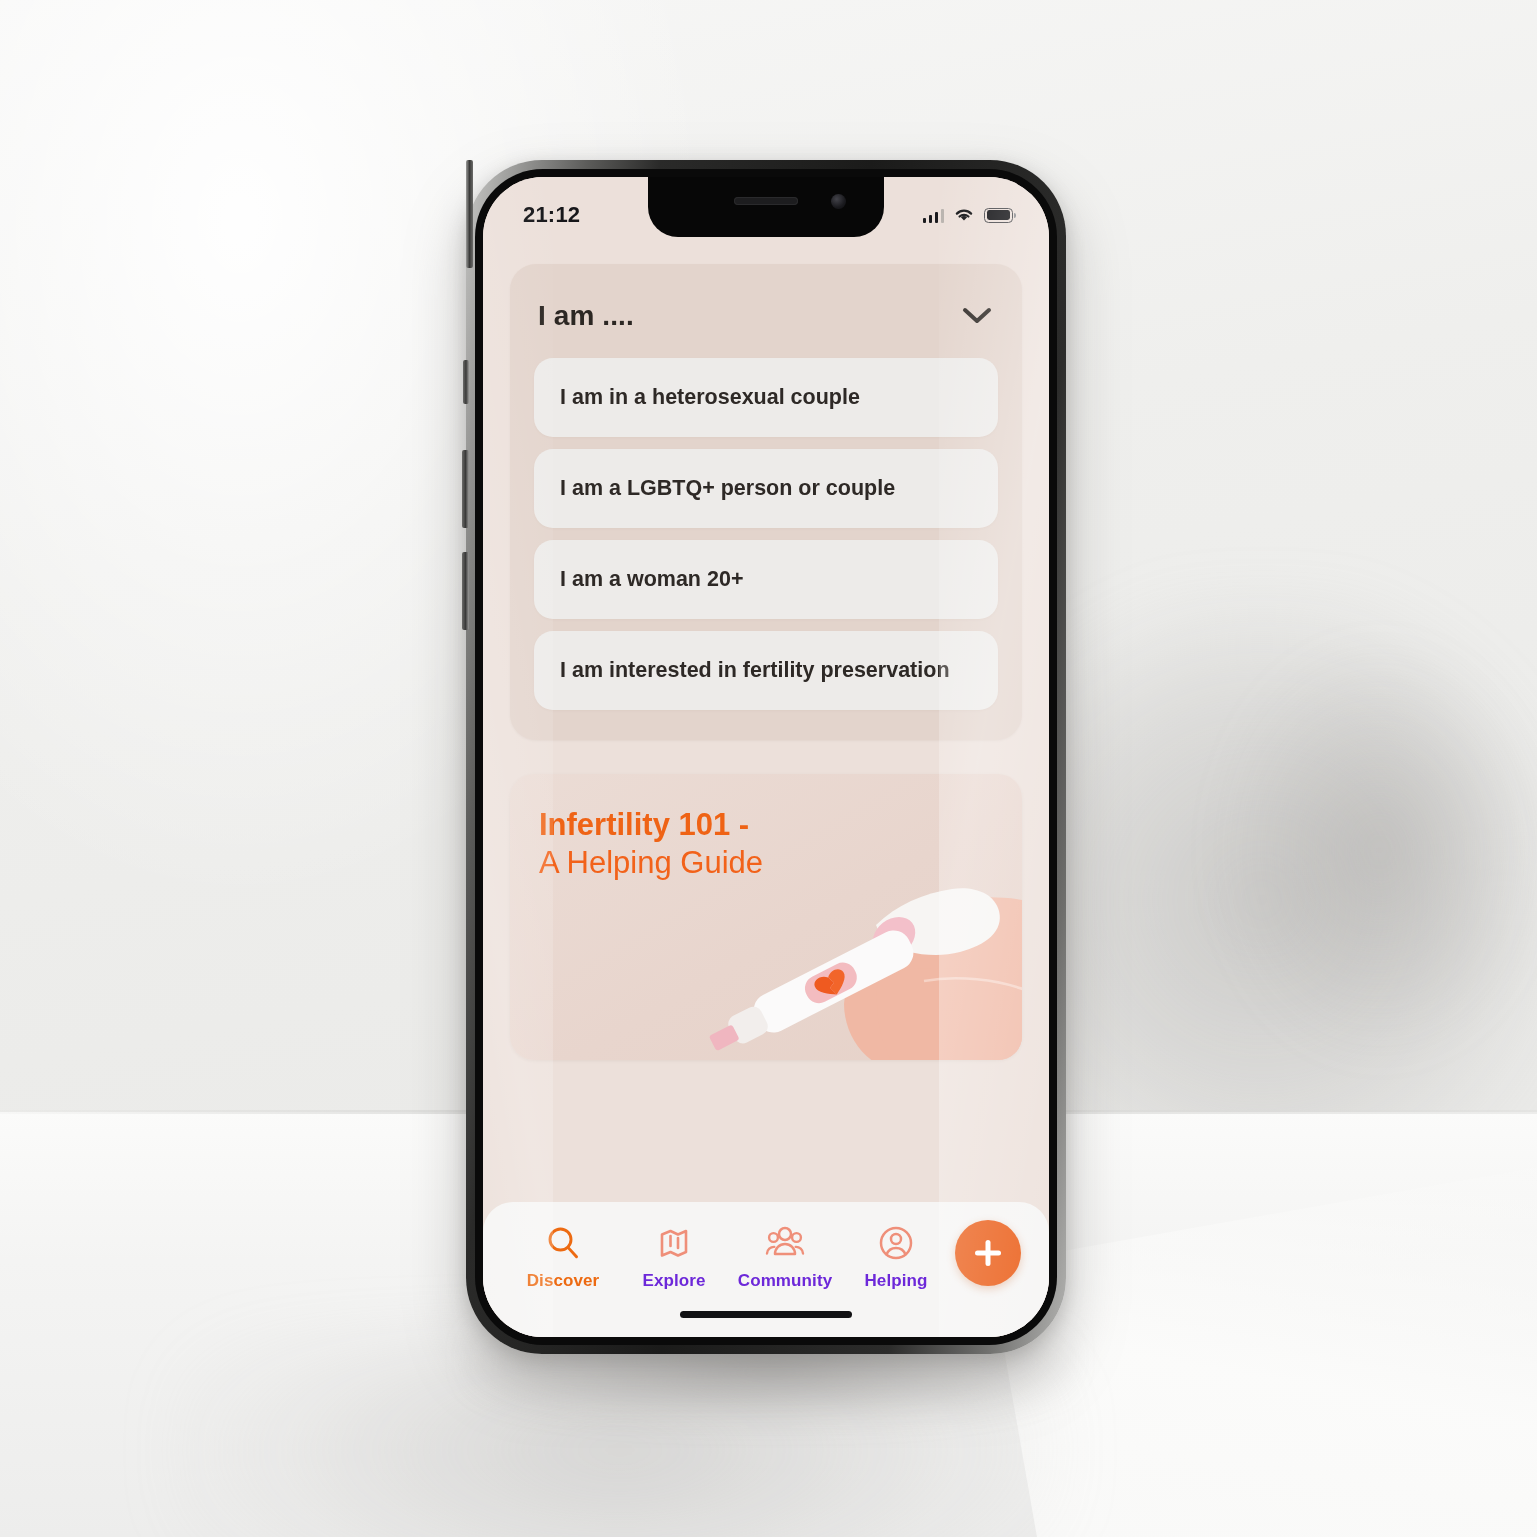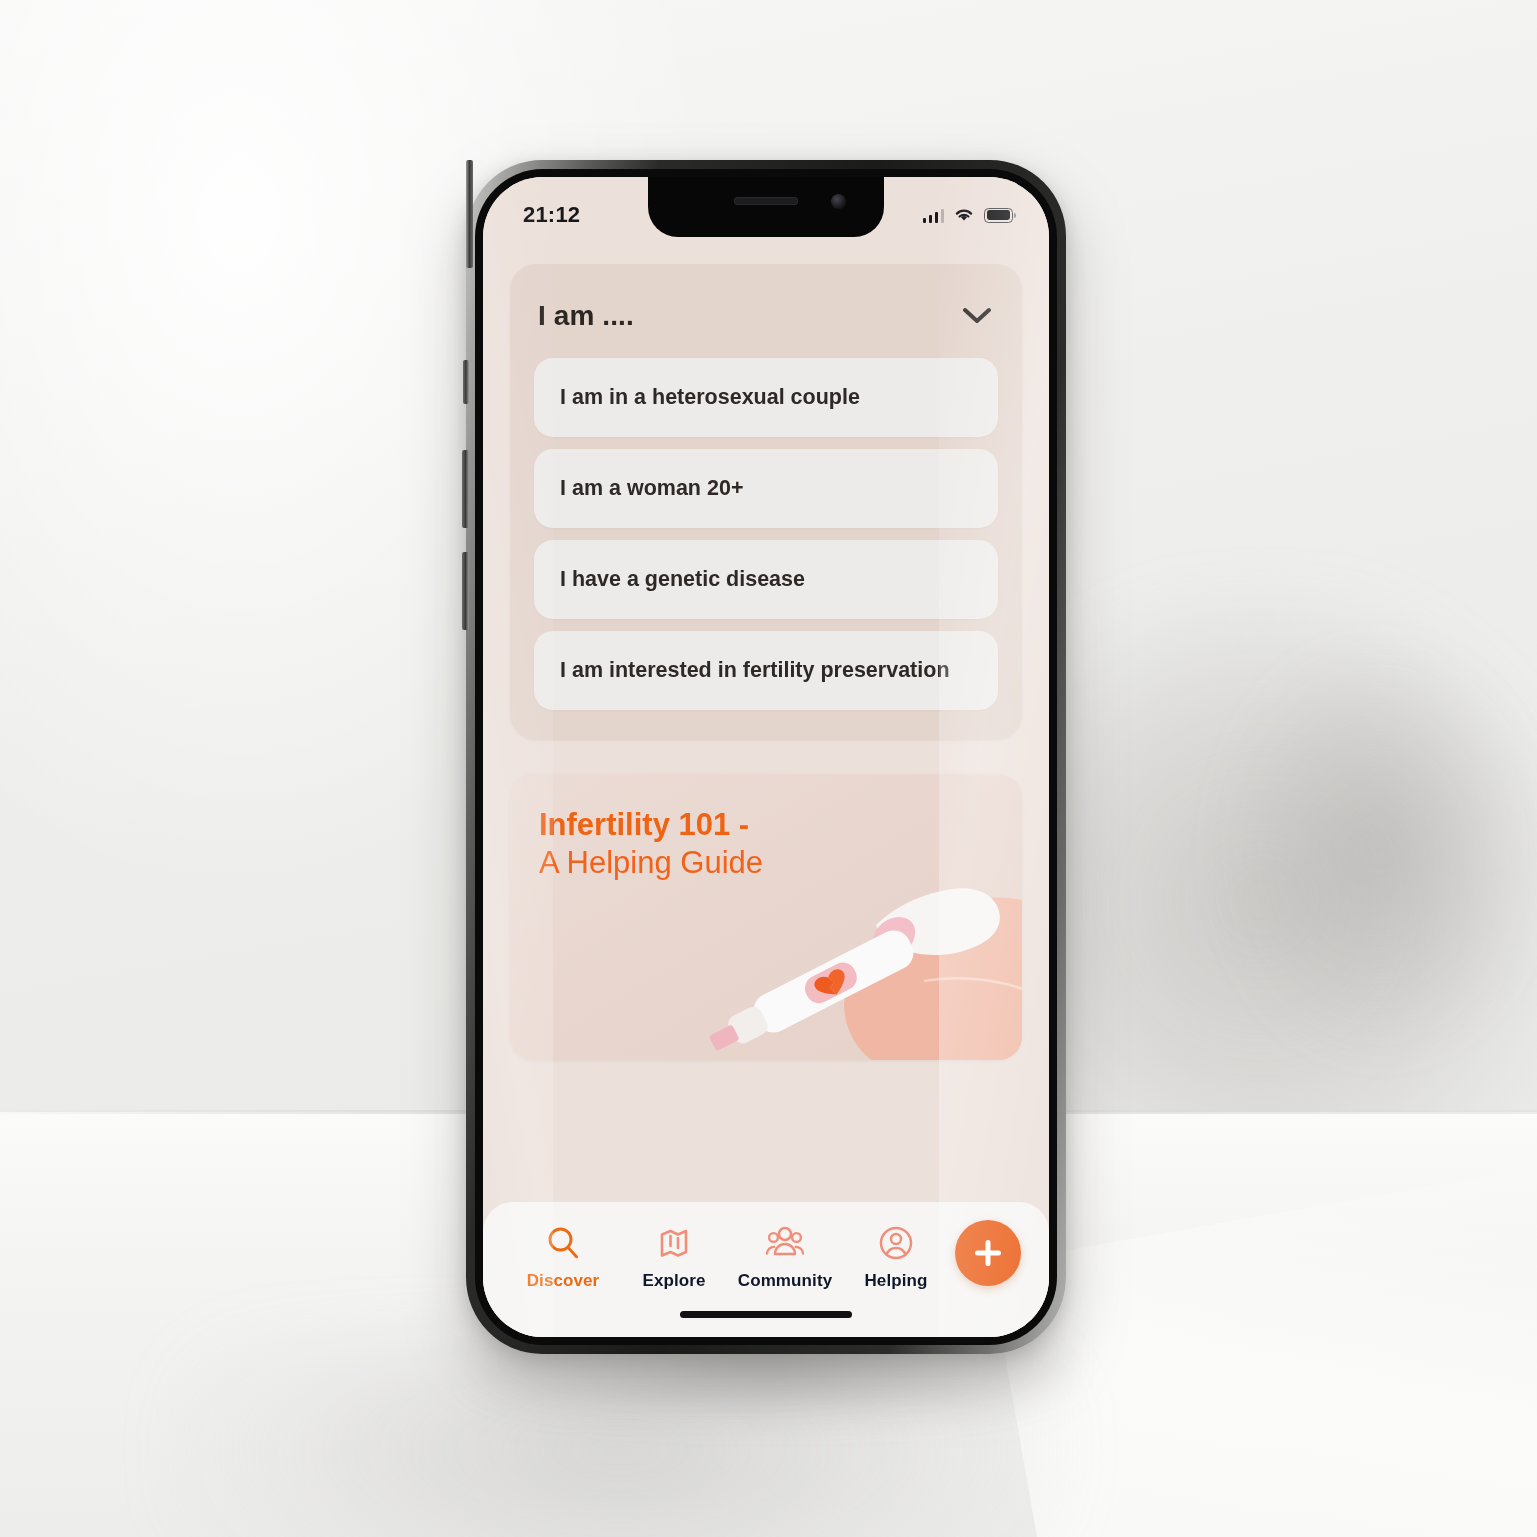--- a/index.html
+++ b/index.html
@@ -197,21 +197,21 @@
     flex:none;
   }
   .navrow { display:flex; align-items:flex-start; justify-content:space-between; padding:0 6px; }
   .navitem {
     display:flex; flex-direction:column; align-items:center; gap:7px;
     width:104px;
   }
   .navitem .ic { height:42px; display:flex; align-items:center; justify-content:center; }
   .navitem .lbl { font-size:17px; font-weight:700; letter-spacing:.1px; }
   .navitem.active .lbl { color:#ed6a11; }
-  .navitem .lbl { color:#0f172a; }
+  .navitem .lbl { color:#6d28d9; }
   .fab {
     width:66px; height:66px; border-radius:50%;
     background:#ea5a13;
     display:flex; align-items:center; justify-content:center;
     margin-top:-2px;
     box-shadow:0 3px 9px rgba(200,90,25,.30);
     flex:none;
   }
   .fab svg { width:34px; height:34px; }
   .home-ind {
@@ -278,24 +278,24 @@
             <svg class="chev" viewBox="0 0 30 19">
               <path d="M3 3 L15 14 L27 3" stroke="#2c2723" stroke-width="4" fill="none" stroke-linecap="round" stroke-linejoin="round"></path>
             </svg>
           </div>
 
           <div class="option-list">
             <div class="option">
               <span>I am in a heterosexual couple</span>
             </div>
             <div class="option">
+              <span>I am a LGBTQ+ person or couple</span>
+            </div>
+            <div class="option">
               <span>I am a woman 20+</span>
-            </div>
-            <div class="option">
-              <span>I have a genetic disease</span>
             </div>
             <div class="option">
               <span>I am interested in fertility preservation</span>
             </div>
           </div>
         </div>
 
         <div class="promo">
           <div class="promo-title">
             <span class="promo-l1">Infertility 101 -</span>

